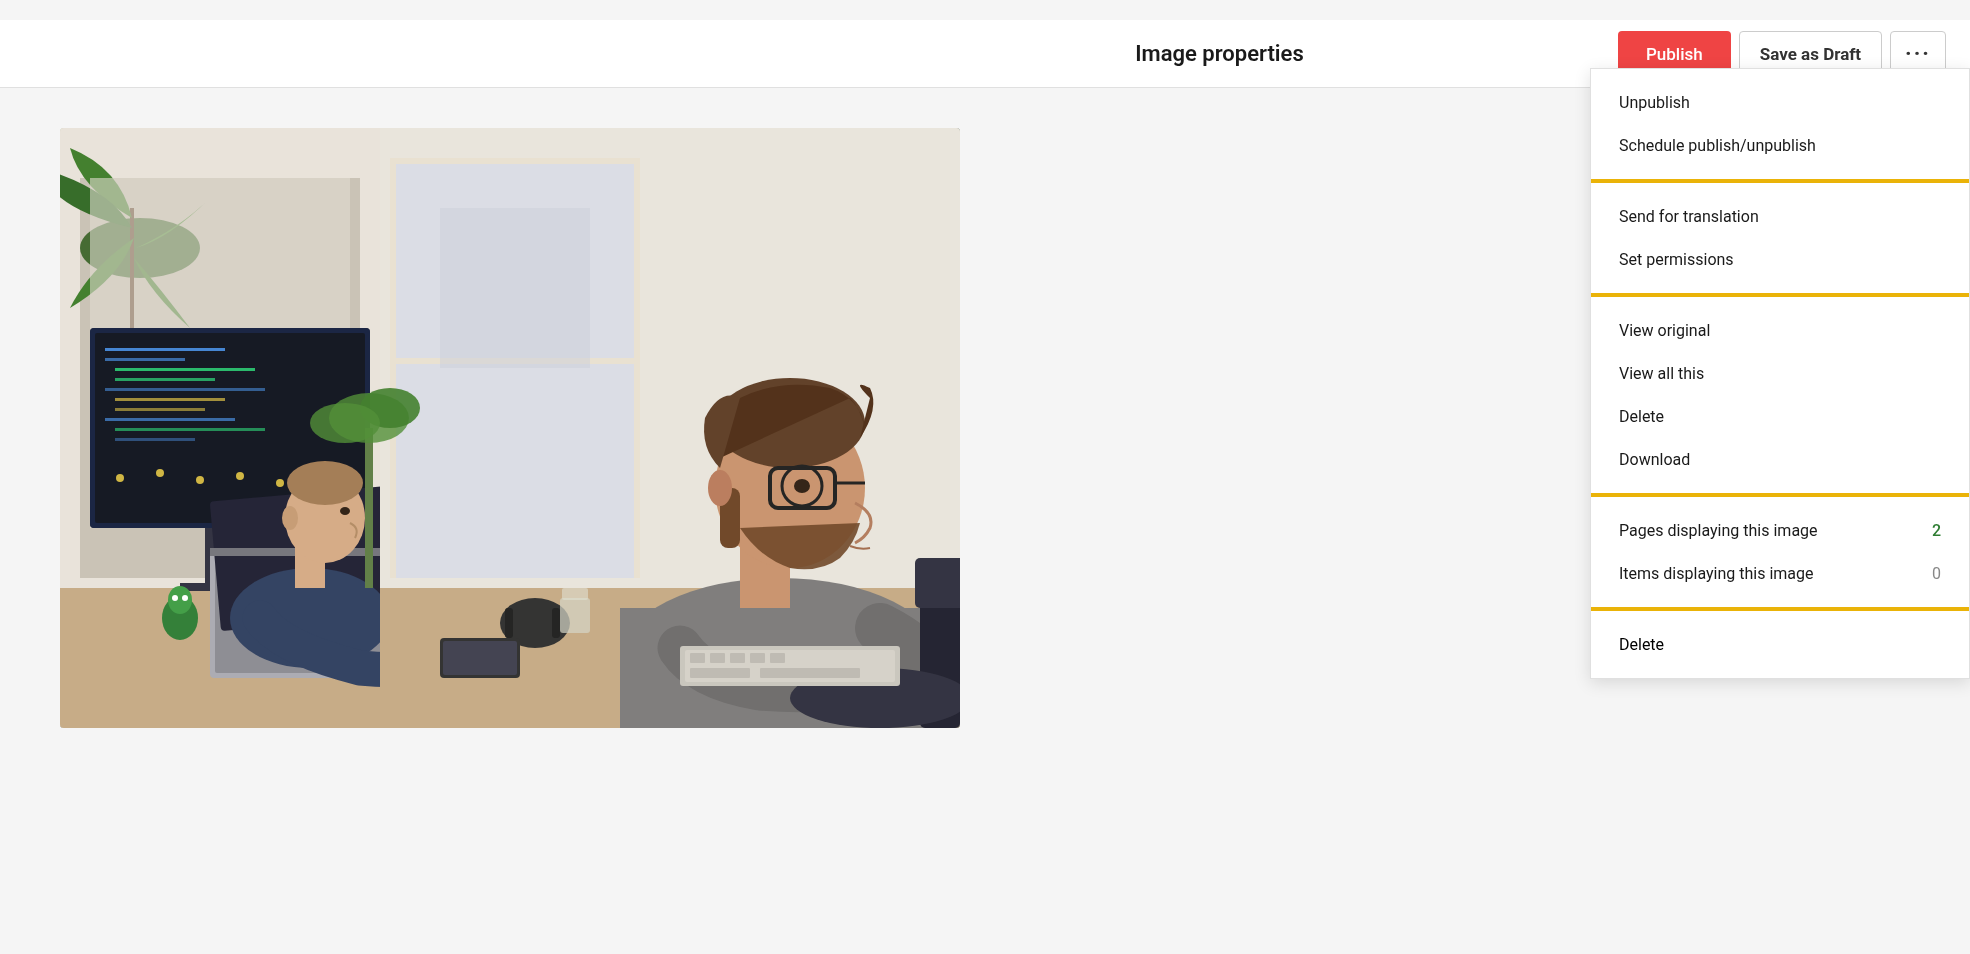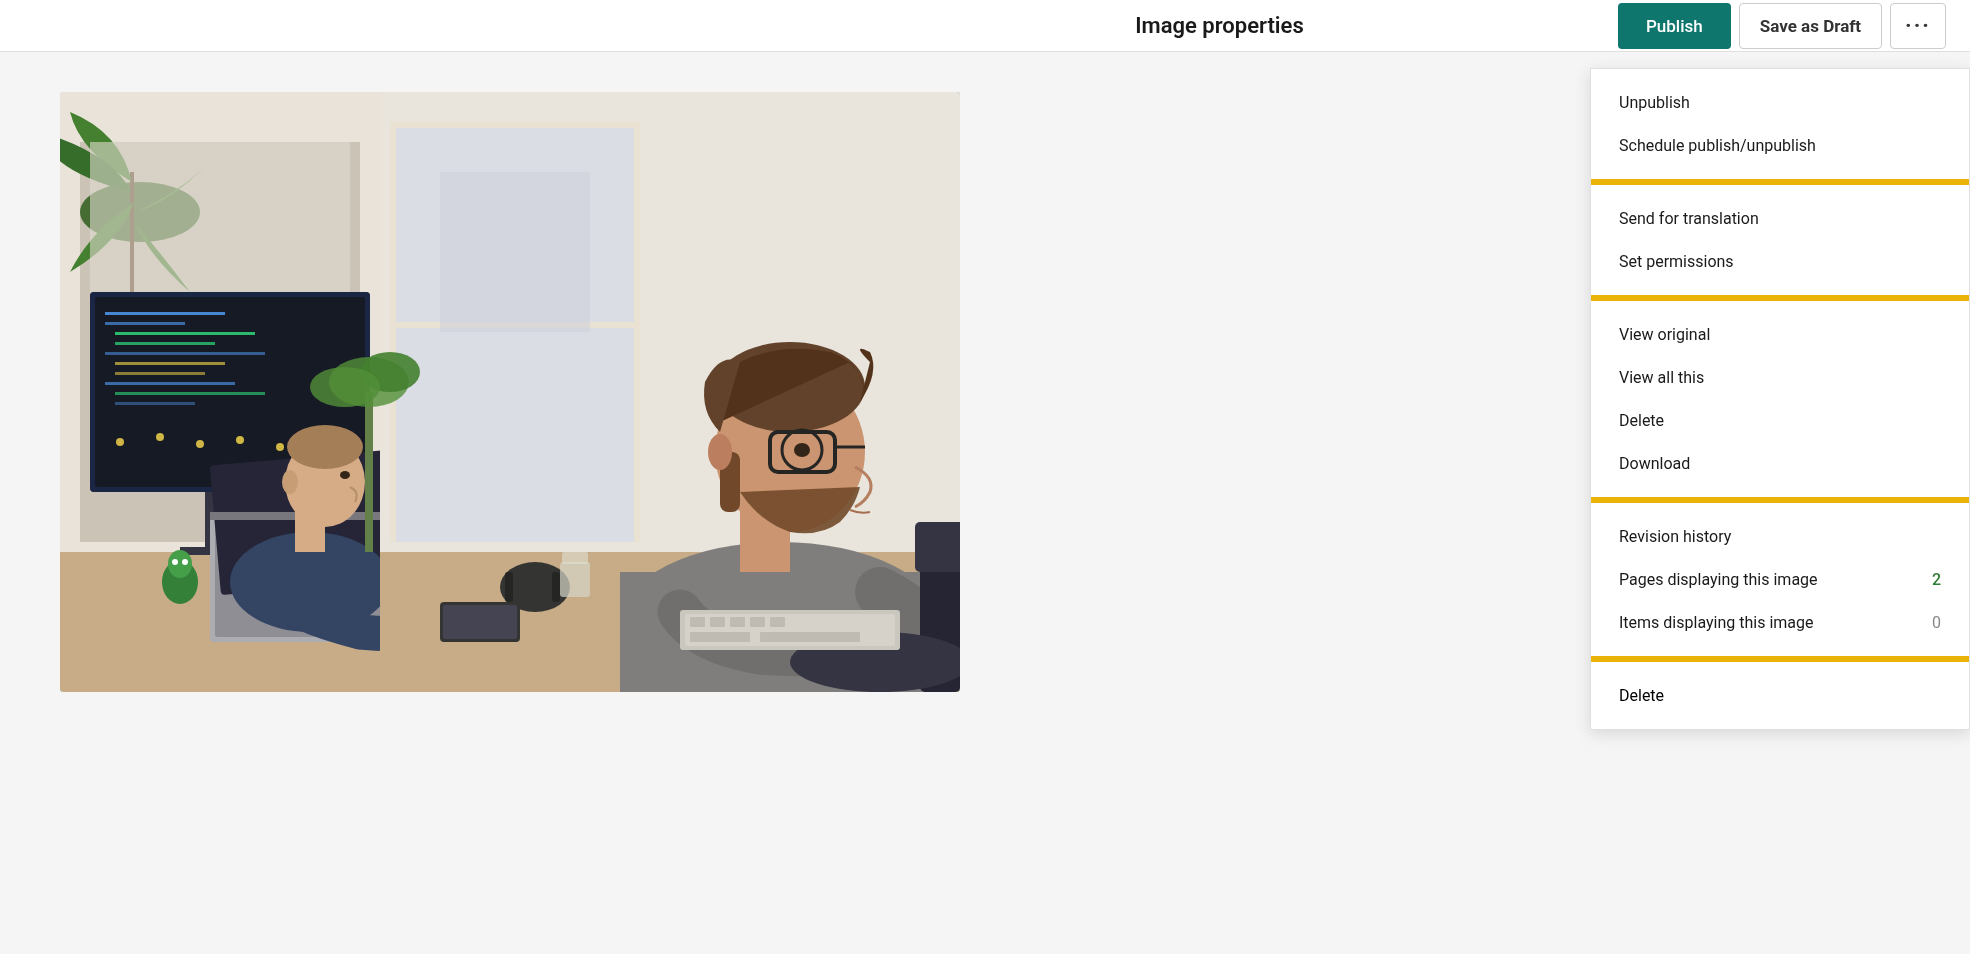--- a/index.html
+++ b/index.html
@@ -18,41 +18,42 @@
     }
 
     
     .top-bar {
       background: #ffffff;
       border-bottom: 1px solid #e0e0e0;
       display: flex;
       align-items: center;
       justify-content: flex-end;
       padding: 0 24px;
-      height: 52px;
+      height: 68px;
       position: relative;
       z-index: 10;
+      margin-top: 20px;
     }
 
     .top-bar-title {
       font-size: 22px;
       font-weight: 600;
       color: #1a1a1a;
       flex: 1;
       text-align: center;
     }
 
     .top-bar-actions {
       display: flex;
       align-items: center;
       gap: 8px;
     }
 
     .btn-publish {
-      background: #0f766e;
+      background: #ef4444;
       color: #ffffff;
       border: none;
       border-radius: 4px;
       padding: 10px 28px;
       font-size: 17px;
       font-weight: 500;
       cursor: pointer;
       height: 46px;
     }
 
@@ -119,21 +120,21 @@
       right: 0;
       width: 380px;
       background: #ffffff;
       border: 1px solid #e0e0e0;
       box-shadow: 0 4px 16px rgba(0,0,0,0.12);
       z-index: 100;
     }
 
     .dropdown-section {
       padding: 12px 0;
-      border-bottom: 6px solid #eab308;
+      border-bottom: 4px solid #eab308;
     }
 
     .dropdown-section:last-child {
       border-bottom: none;
     }
 
     .dropdown-item {
       display: flex;
       align-items: center;
       justify-content: space-between;
@@ -209,23 +210,20 @@
     </div>
     <div class="dropdown-item">
       <span>Delete</span>
     </div>
     <div class="dropdown-item">
       <span>Download</span>
     </div>
   </div>
 
   <div class="dropdown-section">
-    <div class="dropdown-item">
-      <span>Revision history</span>
-    </div>
     <div class="dropdown-item">
       <span>Pages displaying this image</span>
       <span class="dropdown-item-badge">2</span>
     </div>
     <div class="dropdown-item">
       <span>Items displaying this image</span>
       <span class="dropdown-item-badge-zero">0</span>
     </div>
   </div>
 

